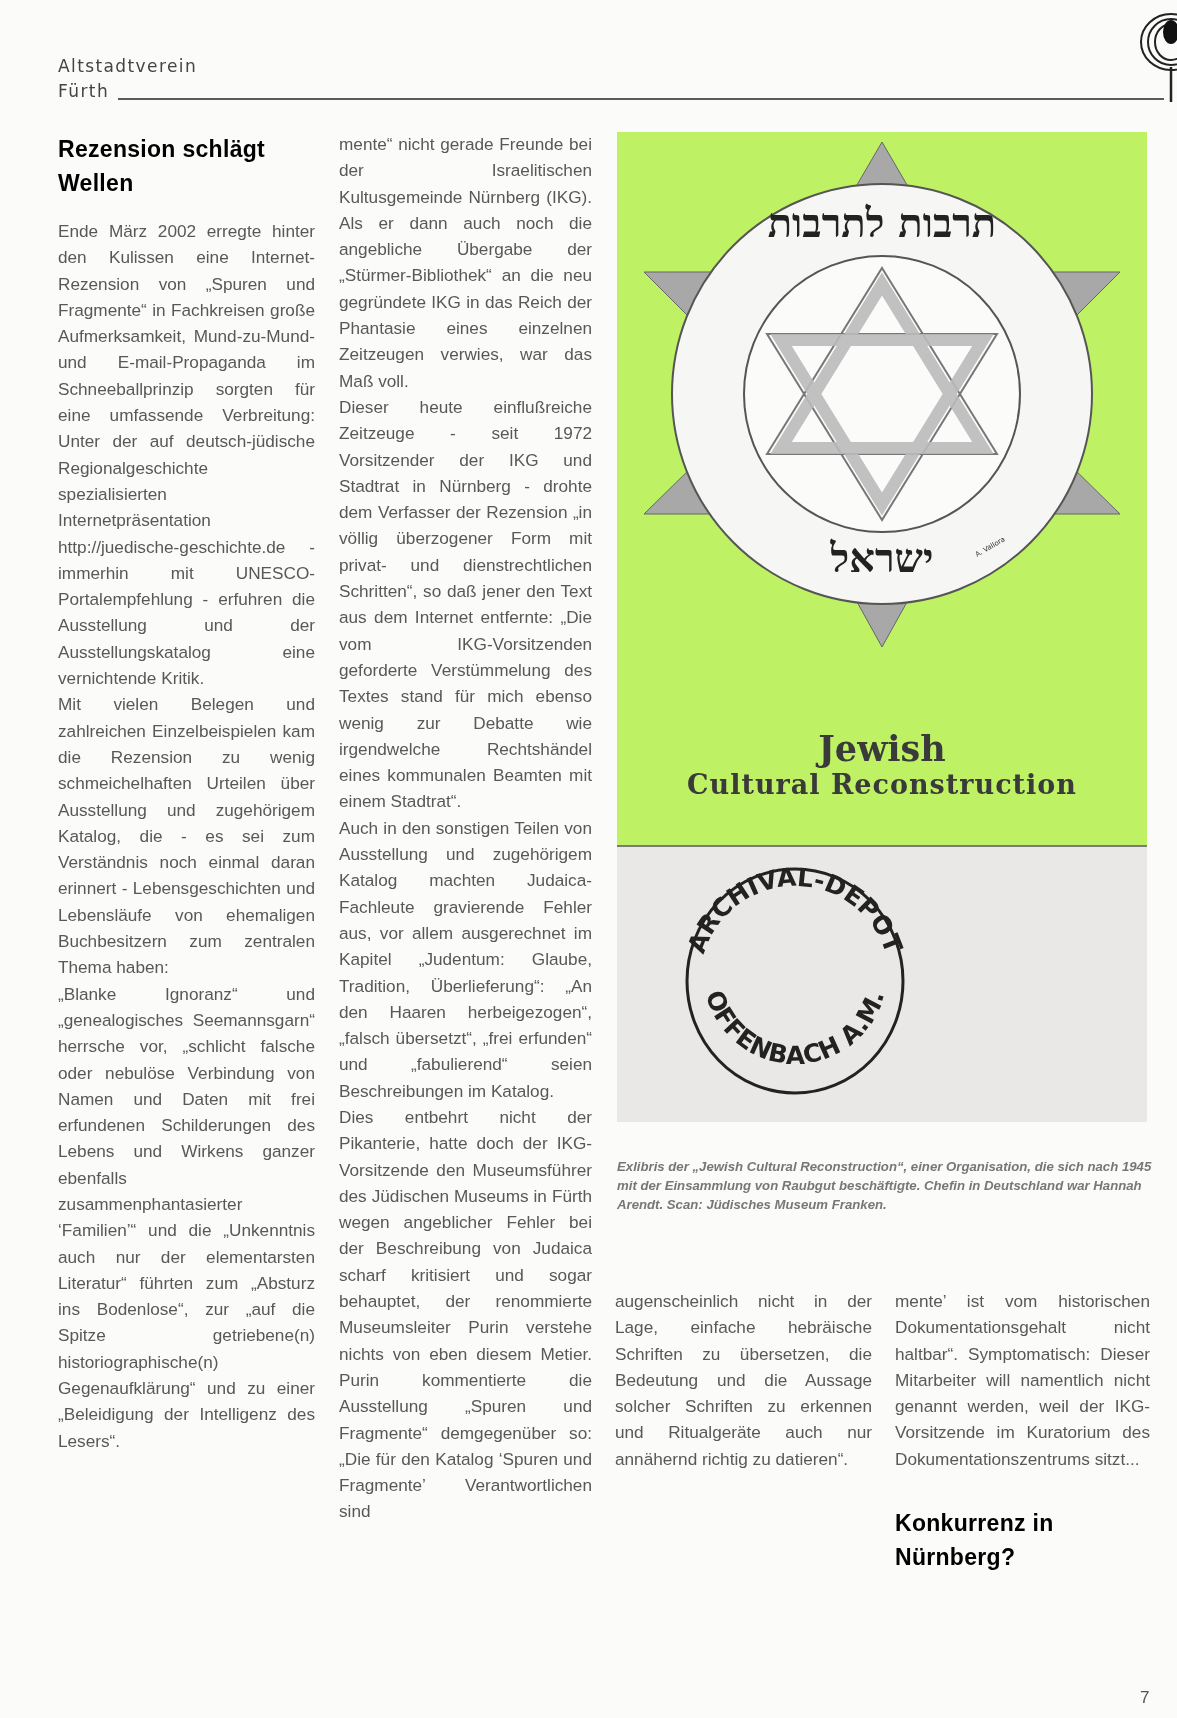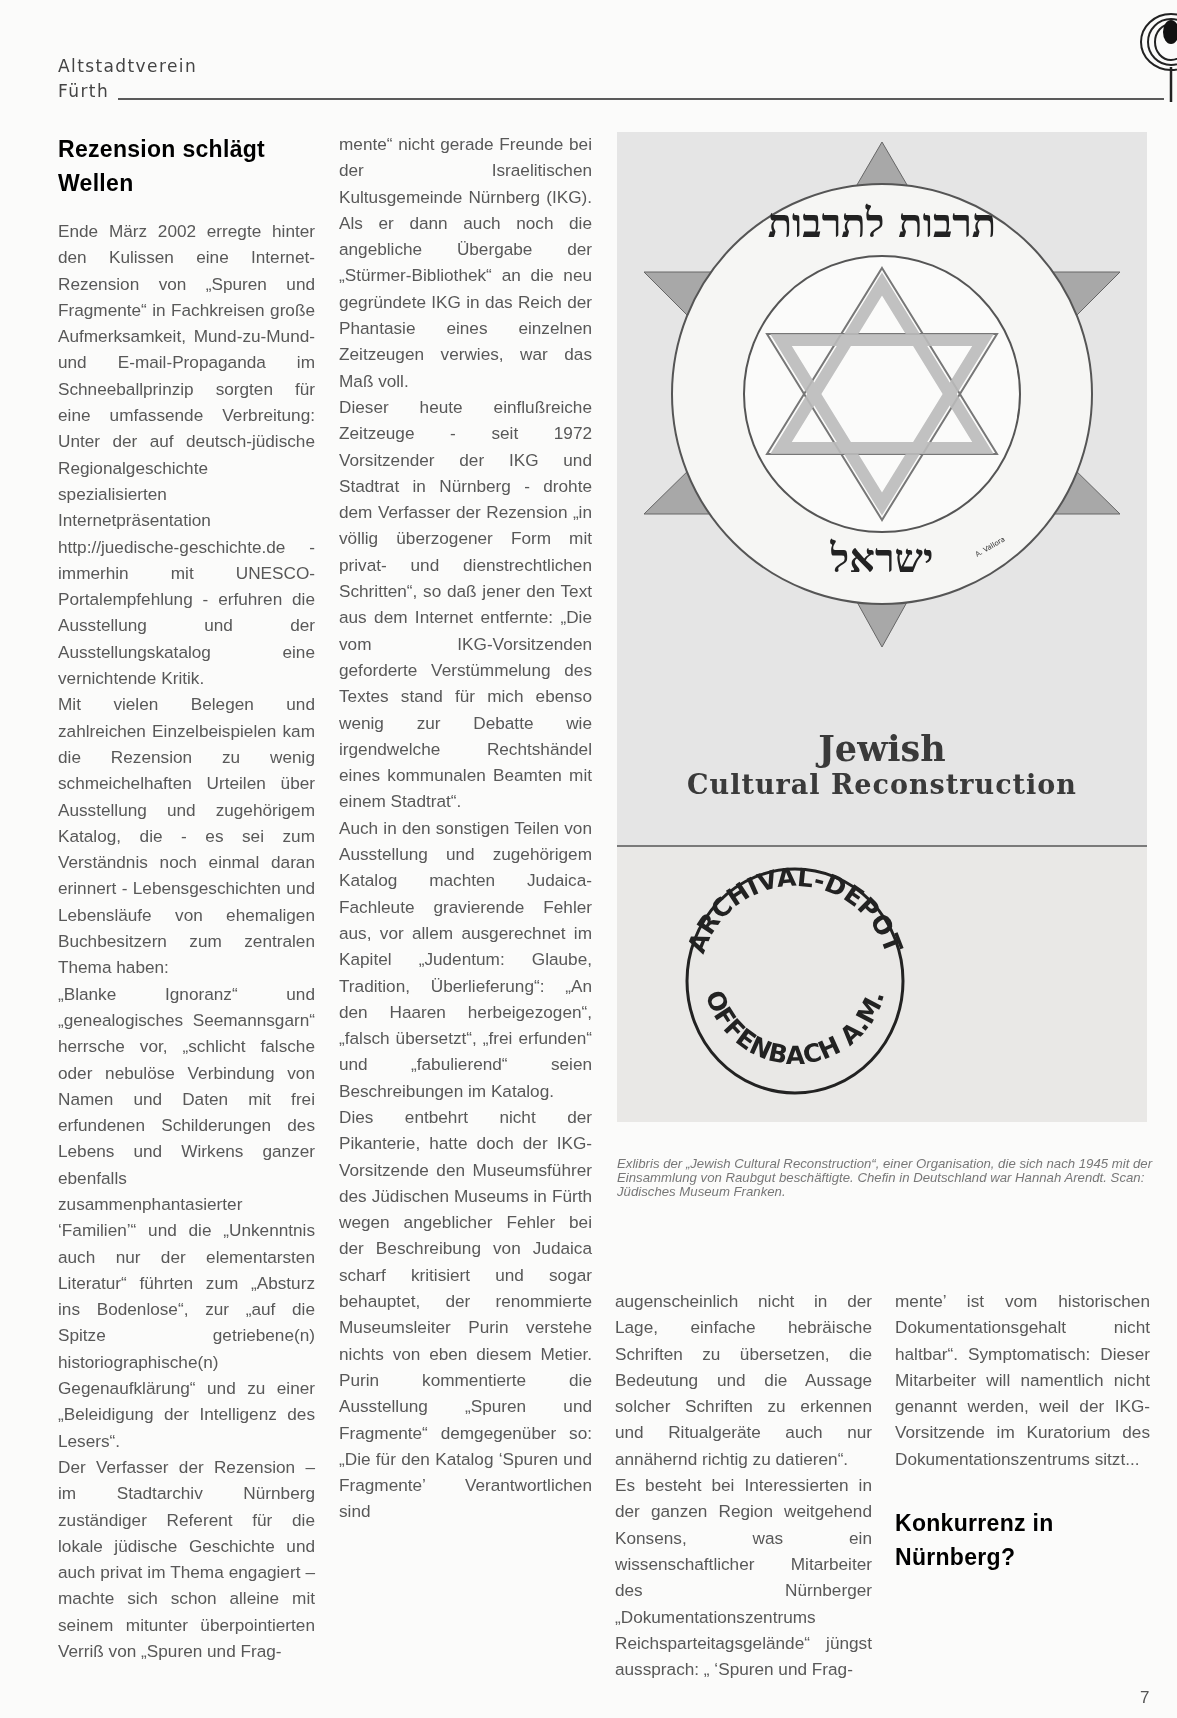--- a/index.html
+++ b/index.html
@@ -17,29 +17,29 @@
   .col p { margin: 0; }
   .col-1 { left: 58px; top: 218px; width: 257px; }
   .col-2 { left: 339px; top: 131px; width: 253px; }
   .col-3 { left: 615px; top: 1288px; width: 257px; }
   .col-4 { left: 895px; top: 1288px; width: 255px; }
 
   .heading { font-weight: bold; color: #000000; font-size: 23px; line-height: 34px; letter-spacing: 0.3px; text-align: left; }
   .heading-1 { position: absolute; left: 58px; top: 132px; width: 270px; }
   .heading-2 { margin-top: 34px; margin-bottom: 12px; }
 
-  .figure { position: absolute; left: 617px; top: 132px; width: 530px; height: 820px; background: #e5e5e5; padding-left: 36px; }
+  .figure { position: absolute; left: 617px; top: 132px; width: 530px; height: 820px; background: #bef264; padding-left: 36px; }
   .figure-top { position: absolute; left: 0; top: 0; width: 530px; height: 712px; }
   .figure-divider { position: absolute; left: 0; top: 713px; width: 530px; height: 2px; background: #7a7a7a; }
   .figure-bottom { position: absolute; left: 0; top: 715px; width: 530px; height: 275px; background: #e9e8e6; }
   .bookplate-title { position: absolute; left: 0; width: 530px; text-align: center; font-family: "DejaVu Serif", serif; font-weight: bold; color: #3a3a3a; }
   .bp-line1 { top: 596px; font-size: 35px; }
   .bp-line2 { top: 637px; font-size: 27px; letter-spacing: 1px; text-align: center; }
 
-  .caption { position: absolute; left: 617px; top: 1157px; width: 540px; font-style: italic; font-size: 13.2px; line-height: 14px; color: #777; text-align: left; }
+  .caption { position: absolute; left: 617px; top: 1157px; width: 540px; font-style: italic; font-size: 13.2px; line-height: 19px; color: #777; text-align: left; font-weight: bold; }
 
   .page-number { position: absolute; left: 1140px; top: 1688px; font-size: 17px; color: #555; }
 </style>
 </head>
 <body>
 
 <div class="header">
   <div class="org-line1">Altstadtverein</div>
   <div class="org-line2">Fürth</div>
   <div class="header-rule"></div>
@@ -51,21 +51,20 @@
     <line x1="35" y1="55" x2="35" y2="90" stroke="#222" stroke-width="2.5"></line>
   </svg>
 </div>
 
 <h1 class="heading heading-1">Rezension schlägt Wellen</h1>
 
 <div class="col col-1">
   <p>Ende März 2002 erregte hinter den Kulissen eine Internet-Rezension von „Spuren und Fragmente“ in Fachkreisen große Aufmerksamkeit, Mund-zu-Mund- und E-mail-Propaganda im Schneeballprinzip sorgten für eine umfassende Verbreitung: Unter der auf deutsch-jüdische Regionalgeschichte spezialisierten Internetpräsentation http://juedische-geschichte.de - immerhin mit UNESCO-Portalempfehlung - erfuhren die Ausstellung und der Ausstellungskatalog eine vernichtende Kritik.</p>
   <p>Mit vielen Belegen und zahlreichen Einzelbeispielen kam die Rezension zu wenig schmeichelhaften Urteilen über Ausstellung und zugehörigem Katalog, die - es sei zum Verständnis noch einmal daran erinnert - Lebensgeschichten und Lebensläufe von ehemaligen Buchbesitzern zum zentralen Thema haben:</p>
   <p>„Blanke Ignoranz“ und „genealogisches Seemannsgarn“ herrsche vor, „schlicht falsche oder nebulöse Verbindung von Namen und Daten mit frei erfundenen Schilderungen des Lebens und Wirkens ganzer ebenfalls zusammenphantasierter ‘Familien’“ und die „Unkenntnis auch nur der elementarsten Literatur“ führten zum „Absturz ins Bodenlose“, zur „auf die Spitze getriebene(n) historiographische(n) Gegenaufklärung“ und zu einer „Beleidigung der Intelligenz des Lesers“.</p>
-  <p>Der Verfasser der Rezension – im Stadtarchiv Nürnberg zuständiger Referent für die lokale jüdische Geschichte und auch privat im Thema engagiert – machte sich schon alleine mit seinem mitunter überpointierten Verriß von „Spuren und Frag-</p>
 </div>
 
 <div class="col col-2">
   <p>mente“ nicht gerade Freunde bei der Israelitischen Kultusgemeinde Nürnberg (IKG). Als er dann auch noch die angebliche Übergabe der „Stürmer-Bibliothek“ an die neu gegründete IKG in das Reich der Phantasie eines einzelnen Zeitzeugen verwies, war das Maß voll.</p>
   <p>Dieser heute einflußreiche Zeitzeuge - seit 1972 Vorsitzender der IKG und Stadtrat in Nürnberg - drohte dem Verfasser der Rezension „in völlig überzogener Form mit privat- und dienstrechtlichen Schritten“, so daß jener den Text aus dem Internet entfernte: „Die vom IKG-Vorsitzenden geforderte Verstümmelung des Textes stand für mich ebenso wenig zur Debatte wie irgendwelche Rechtshändel eines kommunalen Beamten mit einem Stadtrat“.</p>
   <p>Auch in den sonstigen Teilen von Ausstellung und zugehörigem Katalog machten Judaica-Fachleute gravierende Fehler aus, vor allem ausgerechnet im Kapitel „Judentum: Glaube, Tradition, Überlieferung“: „An den Haaren herbeigezogen“, „falsch übersetzt“, „frei erfunden“ und „fabulierend“ seien Beschreibungen im Katalog.</p>
   <p>Dies entbehrt nicht der Pikanterie, hatte doch der IKG-Vorsitzende den Museumsführer des Jüdischen Museums in Fürth wegen angeblicher Fehler bei der Beschreibung von Judaica scharf kritisiert und sogar behauptet, der renommierte Museumsleiter Purin verstehe nichts von eben diesem Metier. Purin kommentierte die Ausstellung „Spuren und Fragmente“ demgegenüber so: „Die für den Katalog ‘Spuren und Fragmente’ Verantwortlichen sind</p>
 </div>
 
 <div class="figure">
@@ -115,21 +114,20 @@
         <textPath href="#stampBottom" startOffset="50%" text-anchor="middle">OFFENBACH A.M.</textPath>
       </text>
     </svg>
   </div>
 </div>
 
 <div class="caption">Exlibris der „Jewish Cultural Reconstruction“, einer Organisation, die sich nach 1945 mit der Einsammlung von Raubgut beschäftigte. Chefin in Deutschland war Hannah Arendt. Scan: Jüdisches Museum Franken.</div>
 
 <div class="col col-3">
   <p>augenscheinlich nicht in der Lage, einfache hebräische Schriften zu übersetzen, die Bedeutung und die Aussage solcher Schriften zu erkennen und Ritualgeräte auch nur annähernd richtig zu datieren“.</p>
-  <p>Es besteht bei Interessierten in der ganzen Region weitgehend Konsens, was ein wissenschaftlicher Mitarbeiter des Nürnberger „Dokumentationszentrums Reichsparteitagsgelände“ jüngst aussprach: „ ‘Spuren und Frag-</p>
 </div>
 
 <div class="col col-4">
   <p>mente’ ist vom historischen Dokumentationsgehalt nicht haltbar“. Symptomatisch: Dieser Mitarbeiter will namentlich nicht genannt werden, weil der IKG-Vorsitzende im Kuratorium des Dokumentationszentrums sitzt...</p>
   <h2 class="heading heading-2">Konkurrenz in Nürnberg?</h2>
 </div>
 
 <div class="page-number">7</div>
 
 </body></html>

